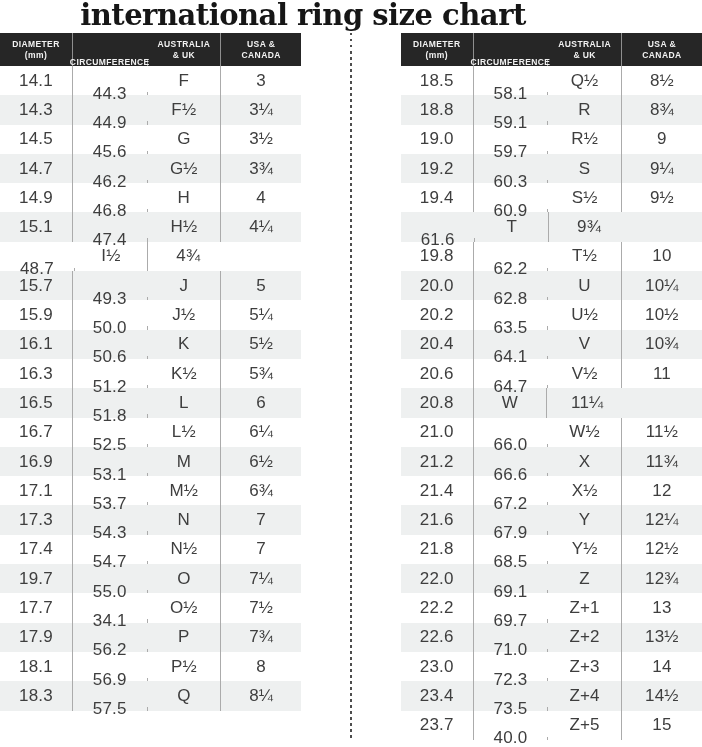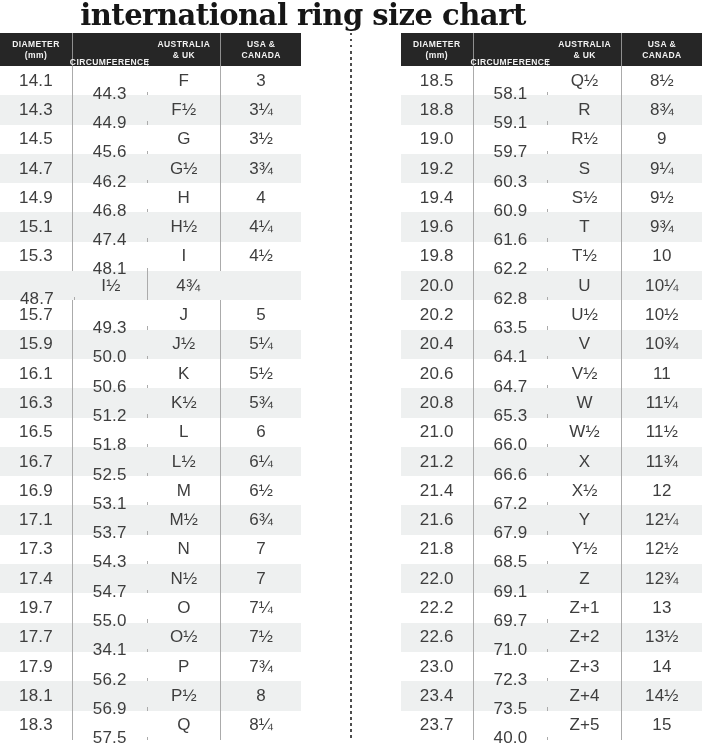--- a/index.html
+++ b/index.html
@@ -109,26 +109,20 @@
           <div class="cell c2">H</div>
           <div class="cell c3">4</div>
         </div>
         <div class="row">
           <div class="cell c0">15.1</div>
           <div class="cell c1">47.4</div>
           <div class="cell c2">H½</div>
           <div class="cell c3">4¼</div>
         </div>
         <div class="row">
-          <div class="cell c0">15.3</div>
-          <div class="cell c1">48.1</div>
-          <div class="cell c2">I</div>
-          <div class="cell c3">4½</div>
-        </div>
-        <div class="row">
           <div class="cell c1">48.7</div>
           <div class="cell c2">I½</div>
           <div class="cell c3">4¾</div>
         </div>
         <div class="row">
           <div class="cell c0">15.7</div>
           <div class="cell c1">49.3</div>
           <div class="cell c2">J</div>
           <div class="cell c3">5</div>
         </div>
@@ -267,21 +261,20 @@
           <div class="cell c2">S</div>
           <div class="cell c3">9¼</div>
         </div>
         <div class="row">
           <div class="cell c0">19.4</div>
           <div class="cell c1">60.9</div>
           <div class="cell c2">S½</div>
           <div class="cell c3">9½</div>
         </div>
         <div class="row">
-          <div class="cell c0">19.6</div>
           <div class="cell c1">61.6</div>
           <div class="cell c2">T</div>
           <div class="cell c3">9¾</div>
         </div>
         <div class="row">
           <div class="cell c0">19.8</div>
           <div class="cell c1">62.2</div>
           <div class="cell c2">T½</div>
           <div class="cell c3">10</div>
         </div>
@@ -304,21 +297,20 @@
           <div class="cell c3">10¾</div>
         </div>
         <div class="row">
           <div class="cell c0">20.6</div>
           <div class="cell c1">64.7</div>
           <div class="cell c2">V½</div>
           <div class="cell c3">11</div>
         </div>
         <div class="row">
           <div class="cell c0">20.8</div>
-          <div class="cell c1">65.3</div>
           <div class="cell c2">W</div>
           <div class="cell c3">11¼</div>
         </div>
         <div class="row">
           <div class="cell c0">21.0</div>
           <div class="cell c1">66.0</div>
           <div class="cell c2">W½</div>
           <div class="cell c3">11½</div>
         </div>
         <div class="row">

